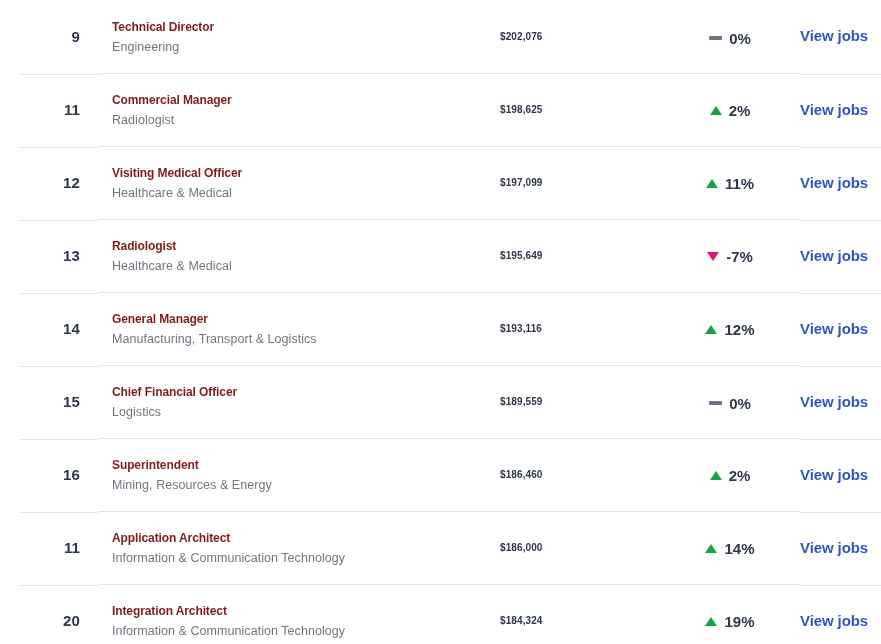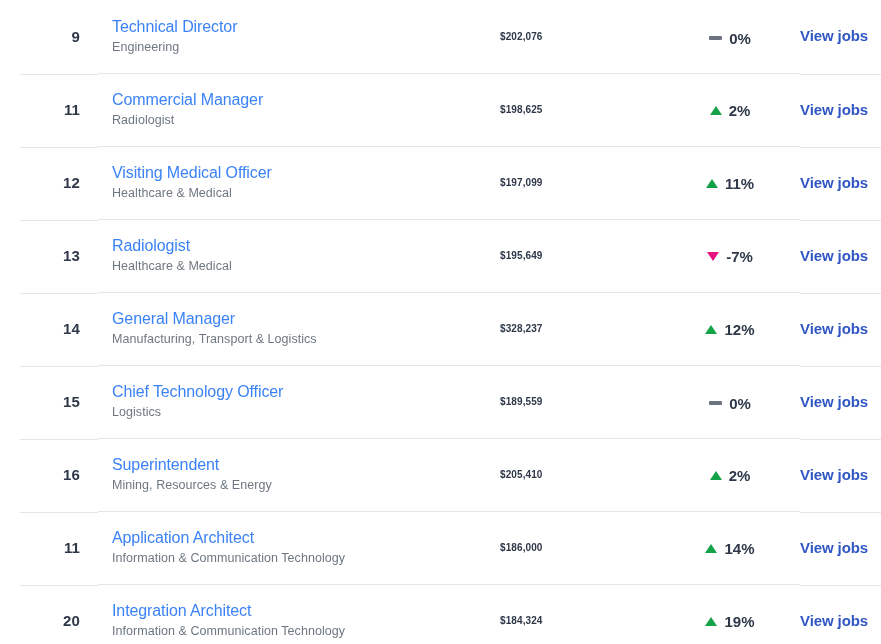--- a/index.html
+++ b/index.html
@@ -60,23 +60,23 @@
     letter-spacing: .1px;
   }
 
   .cell-title {
     width: 380px;
     padding-left: 14px;
   }
 
   .job-title {
     display: block;
-    font-size: 16px;
-    font-weight: 400;
-    color: #3b82f6;
+    font-size: 12px;
+    font-weight: 700;
+    color: #7f1d1d;
     line-height: 20px;
     letter-spacing: -.1px;
     text-decoration: none;
     cursor: pointer;
   }
 
   .job-category {
     display: block;
     font-size: 12.5px;
     font-weight: 400;
@@ -204,47 +204,47 @@
             <span>-7%</span>
           </span></td>
         <td class="cell-action"><a class="view-jobs">View jobs</a></td>
       </tr>
       <tr class="job-row">
         <td class="cell-rank"><span>14</span></td>
         <td class="cell-title">
           <a class="job-title">General Manager</a>
           <span class="job-category">Manufacturing, Transport &amp; Logistics</span>
         </td>
-        <td class="cell-salary"><span>$328,237</span></td>
+        <td class="cell-salary"><span>$193,116</span></td>
         <td class="cell-change"><span class="change-wrap">
             <span class="tri-up"></span>
             <span>12%</span>
           </span></td>
         <td class="cell-action"><a class="view-jobs">View jobs</a></td>
       </tr>
       <tr class="job-row">
         <td class="cell-rank"><span>15</span></td>
         <td class="cell-title">
-          <a class="job-title">Chief Technology Officer</a>
+          <a class="job-title">Chief Financial Officer</a>
           <span class="job-category">Logistics</span>
         </td>
         <td class="cell-salary"><span>$189,559</span></td>
         <td class="cell-change"><span class="change-wrap">
             <span class="dash-flat"></span>
             <span>0%</span>
           </span></td>
         <td class="cell-action"><a class="view-jobs">View jobs</a></td>
       </tr>
       <tr class="job-row">
         <td class="cell-rank"><span>16</span></td>
         <td class="cell-title">
           <a class="job-title">Superintendent</a>
           <span class="job-category">Mining, Resources &amp; Energy</span>
         </td>
-        <td class="cell-salary"><span>$205,410</span></td>
+        <td class="cell-salary"><span>$186,460</span></td>
         <td class="cell-change"><span class="change-wrap">
             <span class="tri-up"></span>
             <span>2%</span>
           </span></td>
         <td class="cell-action"><a class="view-jobs">View jobs</a></td>
       </tr>
       <tr class="job-row">
         <td class="cell-rank"><span>11</span></td>
         <td class="cell-title">
           <a class="job-title">Application Architect</a>

